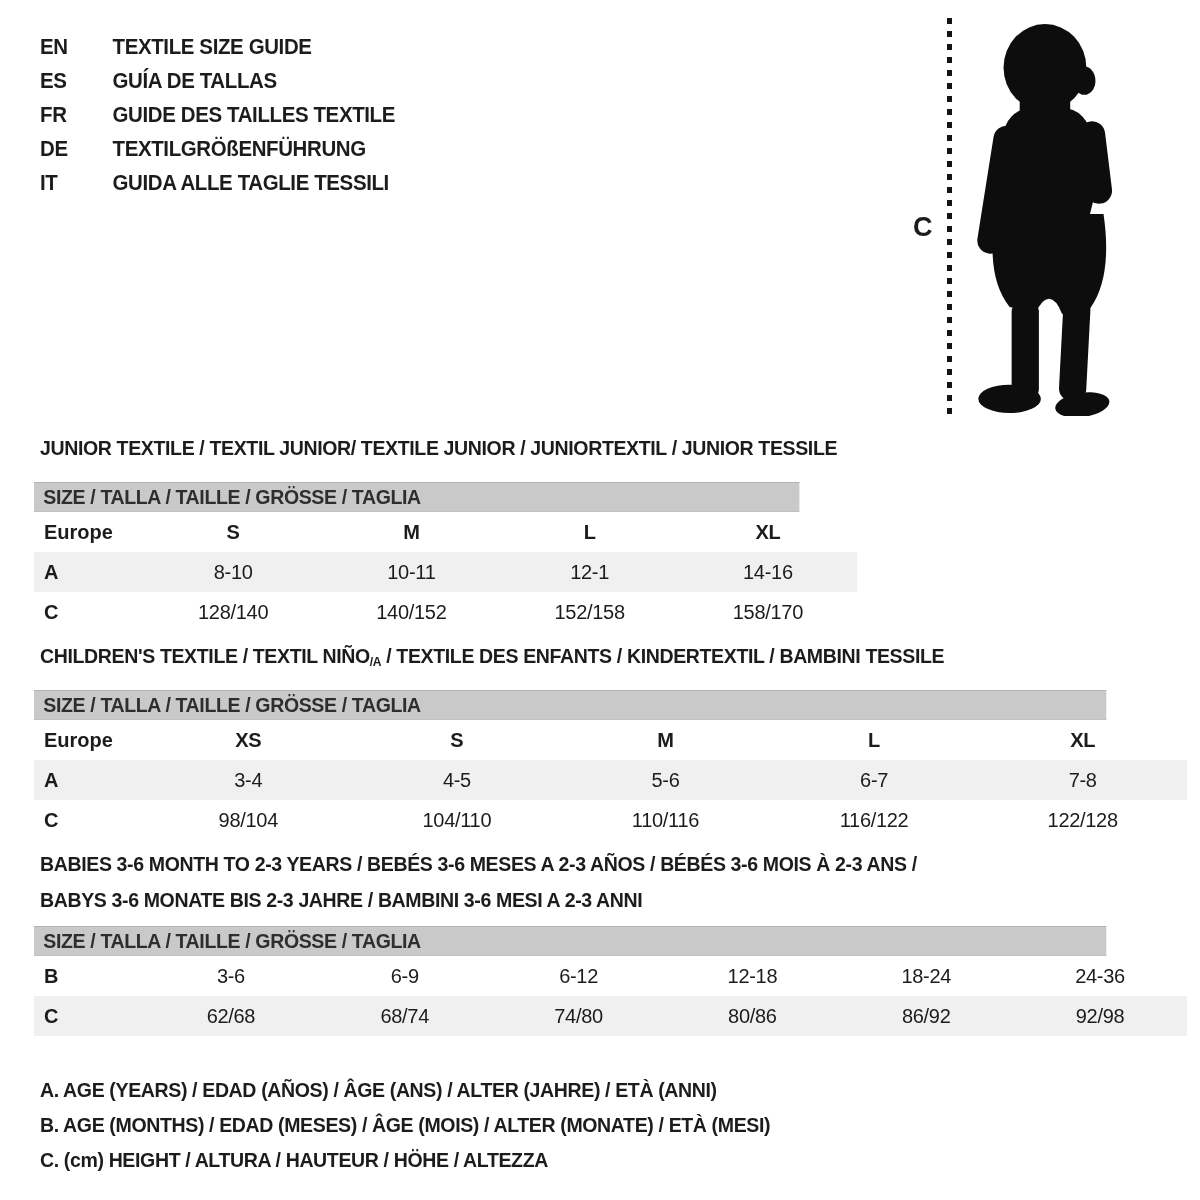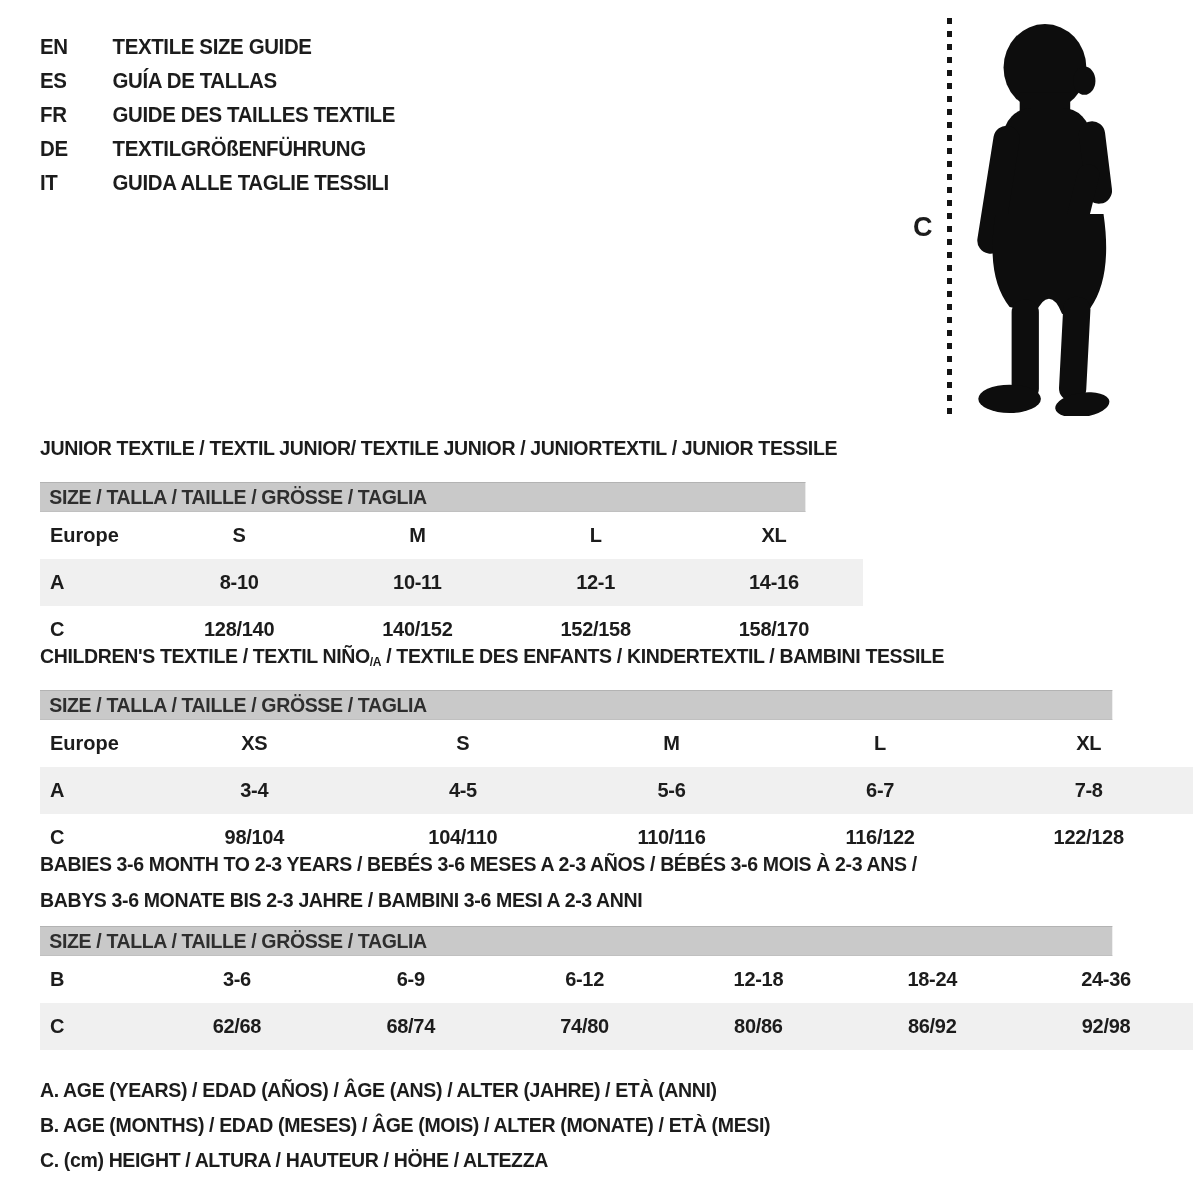--- a/index.html
+++ b/index.html
@@ -31,31 +31,31 @@
     background:repeating-linear-gradient(to bottom,#141414 0 6px,transparent 6px 13px);
   }
   .c-label{position:absolute;left:913px;top:212px;font-size:27px;font-weight:700;}
   .baby-svg{position:absolute;left:958px;top:12px;}
 
   
   .sec-title{position:absolute;left:40px;font-size:21px;font-weight:700;white-space:nowrap;}
   .subscript{font-size:.62em;position:relative;top:.22em;}
 
   
-  .table{position:absolute;left:40px;}
+  .table{position:absolute;left:34px;}
   .t-band{
     height:30px;background:var(--band);
     border-top:1px solid #b3b3b3;border-bottom:1px solid #c0c0c0;
     box-sizing:border-box;display:flex;align-items:center;padding-left:10px;
     font-size:21px;font-weight:700;color:#2e2e2e;white-space:nowrap;
   }
-  .t-row{display:flex;align-items:center;height:47px;font-size:20px;justify-content:space-between;}
+  .t-row{display:flex;align-items:center;height:40px;font-size:20px;justify-content:space-between;}
   .t-row.alt{background:var(--row-alt);}
   .t-label{width:110px;padding-left:10px;box-sizing:border-box;font-weight:700;}
-  .t-cell{flex:1;text-align:center;font-weight:700;letter-spacing:-.3px;}
+  .t-cell{flex:1;text-align:center;font-weight:400;letter-spacing:-.3px;}
   .t-head .t-cell{font-weight:700;}
 
   
   .legend{position:absolute;left:40px;top:1072px;}
   .legend-line{height:35px;display:flex;align-items:center;font-size:21px;font-weight:700;white-space:nowrap;}
 </style>
 </head>
 <body>
 
 <div class="page">

